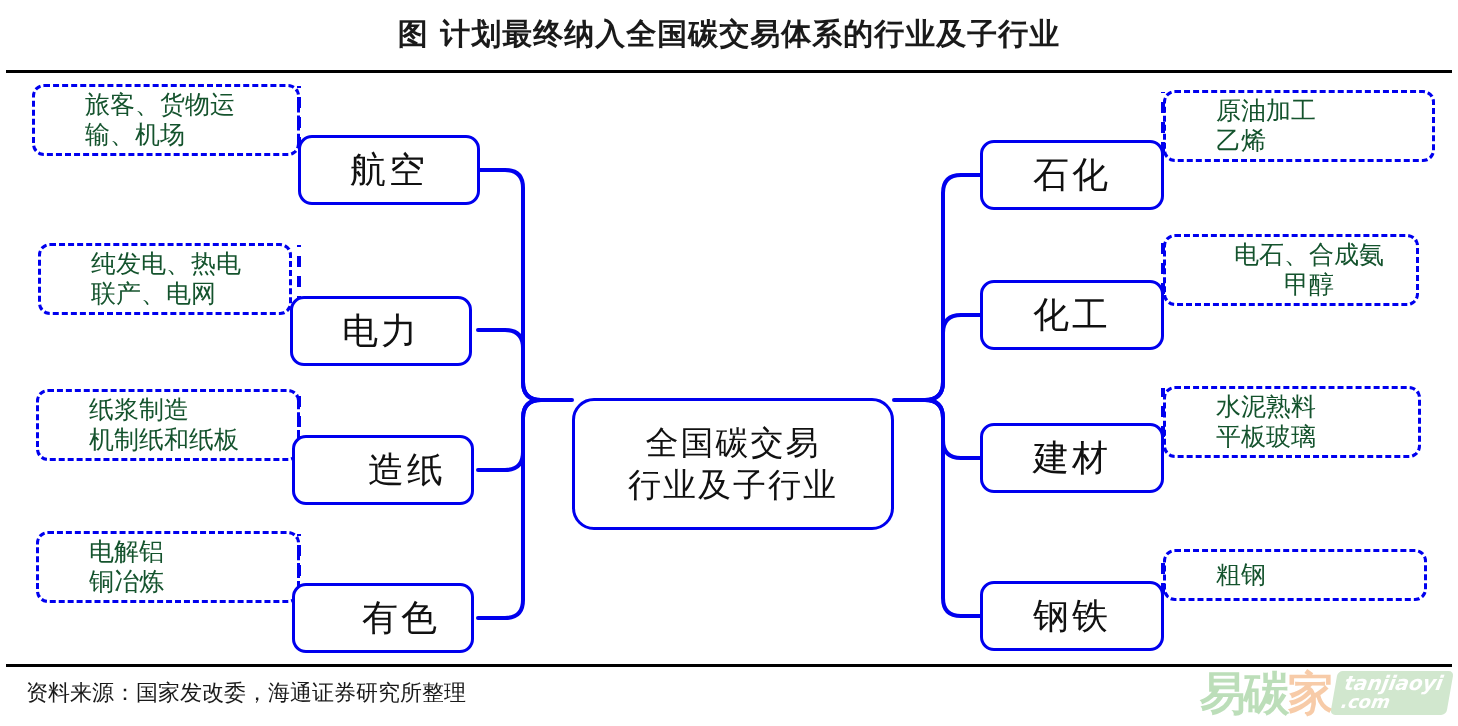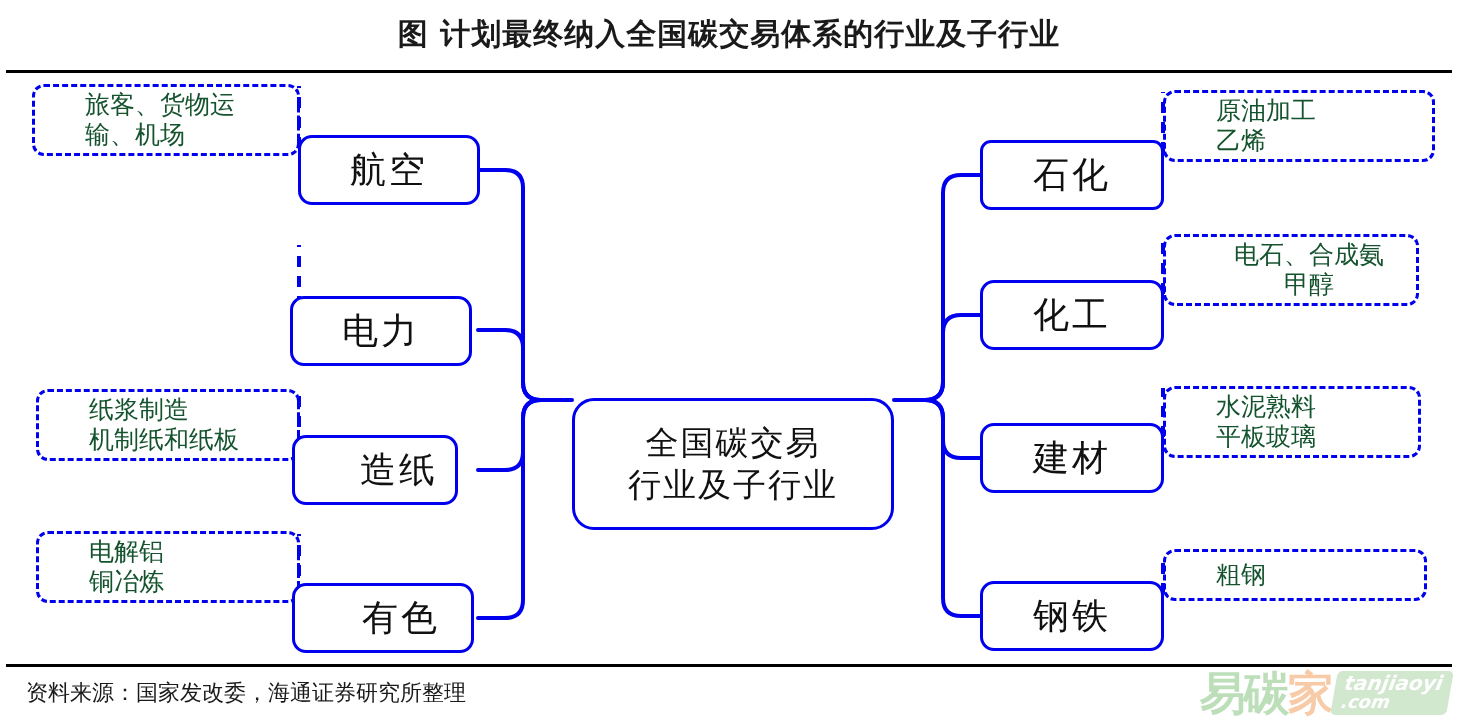--- a/index.html
+++ b/index.html
@@ -182,53 +182,57 @@
       <path d="M1163,437 V388"></path>
       <path d="M1163,594 V556"></path>
     </g>
   </svg>
 
   <div class="subbox" style="left:32px;top:84px;width:268px;height:72px;">
     <span class="line">旅客、货物运</span>
     <span class="line">输、机场</span>
   </div>
 
+  <div class="subbox" style="left:38px;top:243px;width:254px;height:72px;">
+    <span class="line">纯发电、热电</span>
+    <span class="line">联产、电网</span>
+  </div>
 
   <div class="subbox" style="left:36px;top:389px;width:264px;height:72px;">
     <span class="line">纸浆制造</span>
     <span class="line">机制纸和纸板</span>
   </div>
 
   <div class="subbox" style="left:36px;top:531px;width:264px;height:72px;">
     <span class="line">电解铝</span>
     <span class="line">铜冶炼</span>
   </div>
 
   <div class="node" style="left:298px;top:135px;width:182px;height:70px;">
     <span>航空</span>
   </div>
 
   <div class="node" style="left:290px;top:296px;width:182px;height:70px;">
     <span>电力</span>
   </div>
 
-  <div class="node" style="left:292px;top:435px;width:166px;height:70px;padding-left:48px;">
+  <div class="node" style="left:292px;top:435px;width:182px;height:70px;padding-left:48px;">
     <span>造纸</span>
   </div>
 
   <div class="node" style="left:292px;top:583px;width:182px;height:70px;padding-left:36px;">
     <span>有色</span>
   </div>
 
   <div id="hub">
     <span class="line">全国碳交易</span>
     <span class="line">行业及子行业</span>
   </div>
 
-  <div class="node" style="left:980px;top:140px;width:184px;height:70px;border-radius:11px;">
+  <div class="node" style="left:980px;top:140px;width:184px;height:70px;">
     <span>石化</span>
   </div>
 
   <div class="node" style="left:980px;top:280px;width:184px;height:70px;">
     <span>化工</span>
   </div>
 
   <div class="node" style="left:980px;top:423px;width:184px;height:70px;">
     <span>建材</span>
   </div>

